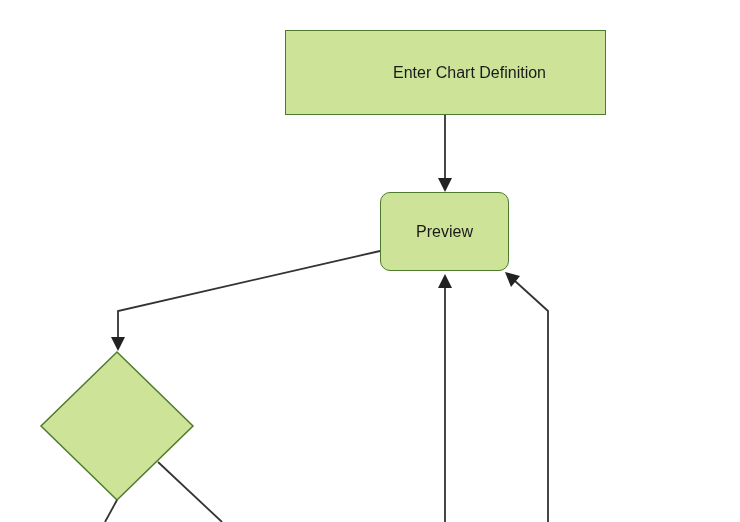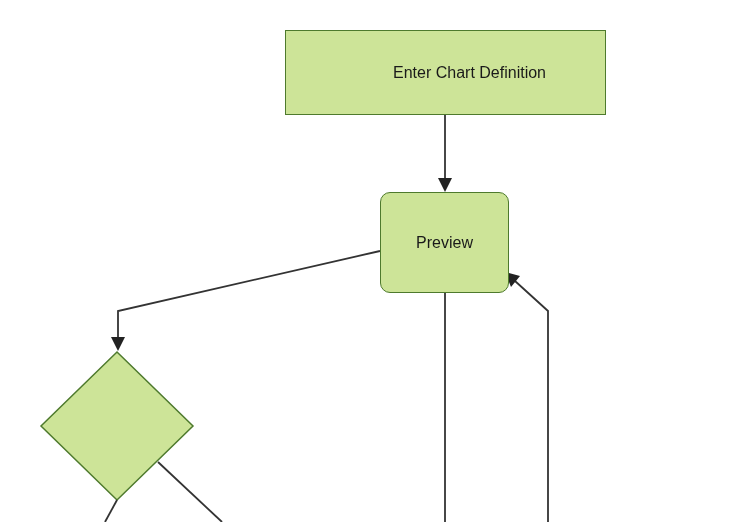--- a/index.html
+++ b/index.html
@@ -39,21 +39,21 @@
     color:#1a1a1a;
     font-size:16px;
     text-align:center;
   }
   .node-rect {
     left:285px; top:30px;
     width:321px; height:85px;padding-left:48px;
   }
   .node-rounded {
     left:380px; top:192px;
-    width:129px; height:101px;
+    width:129px; height:79px;
     border-radius:10px;
   }
   .diamond-label {
     position:absolute;
     left:41px; top:411px;
     width:152px; height:32px;
     display:flex;
     align-items:center;
     justify-content:center;
     color:#1a1a1a;

